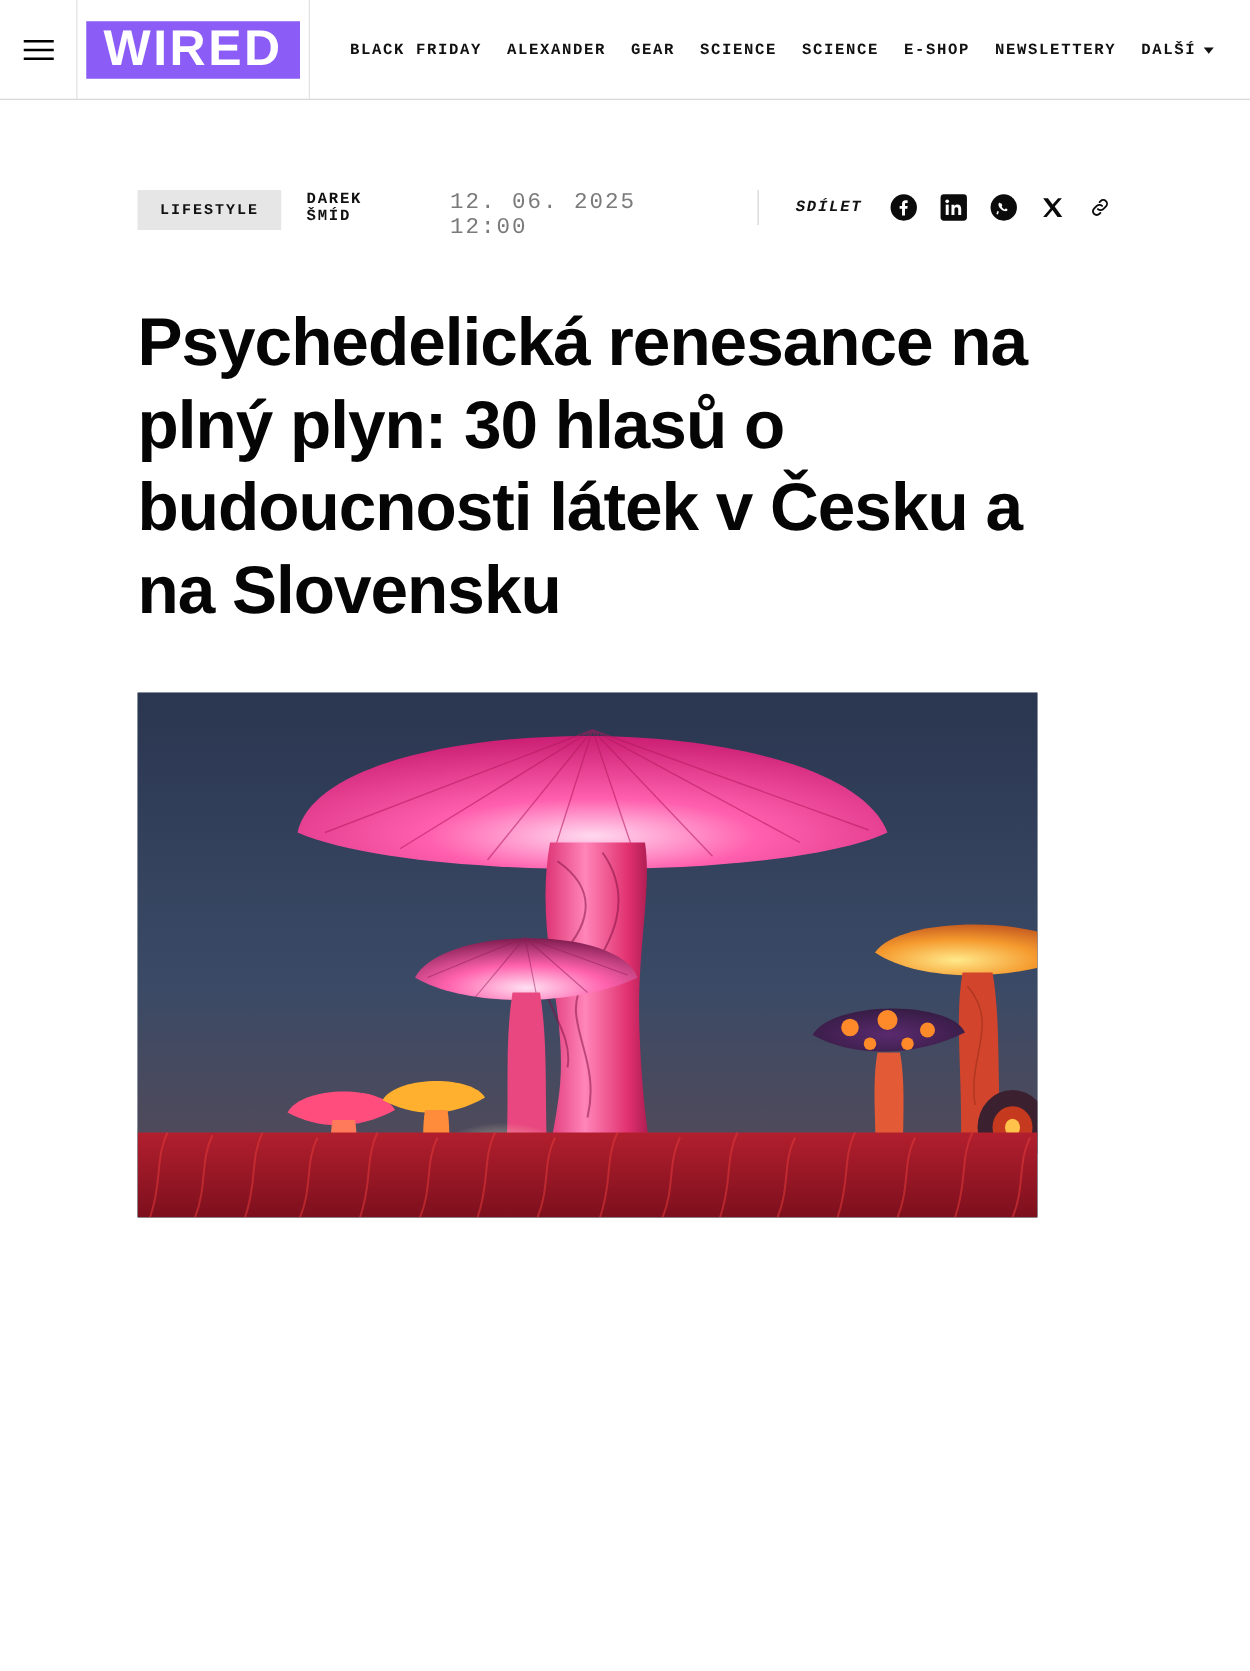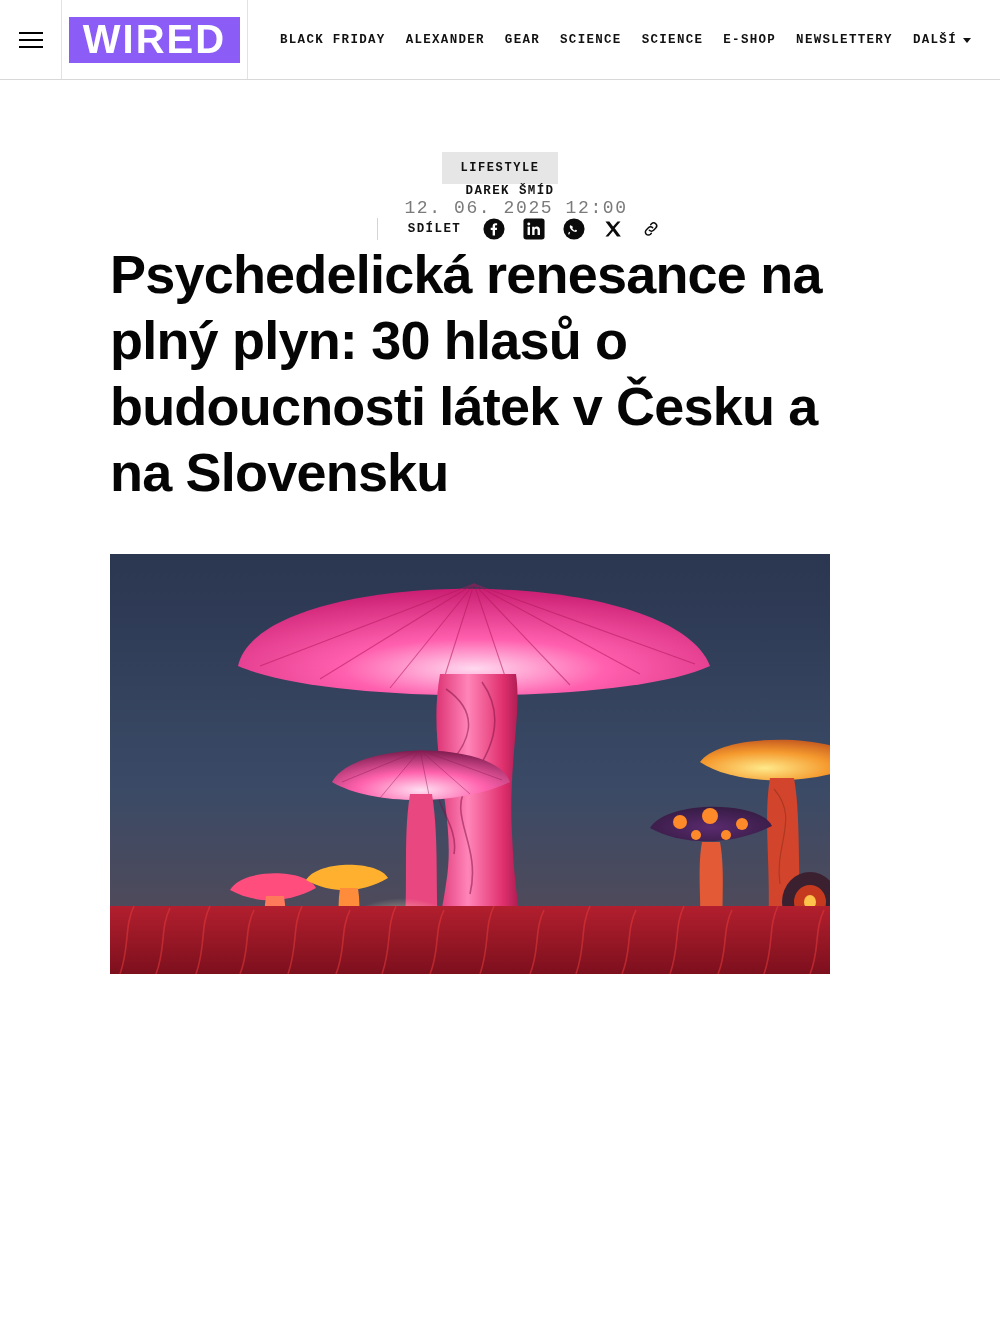--- a/index.html
+++ b/index.html
@@ -88,24 +88,23 @@
     border-top: 5px solid #111;
     display: inline-block;
     margin-top: 2px;
   }
   
   .article {
     padding: 0 110px;
   }
   .meta {
     display: flex;
-    align-items: center;
+    align-items: flex-start;
     margin-top: 72px;
     height: 32px;
-    flex-direction: column;
   }
   .kicker {
     background: #e6e6e6;
     color: #111;
     font-family: "Liberation Mono", monospace;
     font-size: 12px;
     font-weight: 700;
     letter-spacing: 1.6px;
     padding: 9px 18px;
   }
@@ -125,20 +124,21 @@
     color: #7a7a7a;
   }
   .share-wrap {
     margin-left: 38px;
     padding-left: 30px;
     border-left: 1px solid #d5d5d5;
     display: flex;
     align-items: center;
     gap: 18px;
     height: 28px;
+    font-style: italic;
   }
   .share-label {
     font-family: "Liberation Mono", monospace;
     font-size: 12.5px;
     font-weight: 700;
     letter-spacing: 1.4px;
     color: #111;
     margin-right: 4px;
   }
   .sicon { cursor: pointer; display: flex; align-items: center; }

